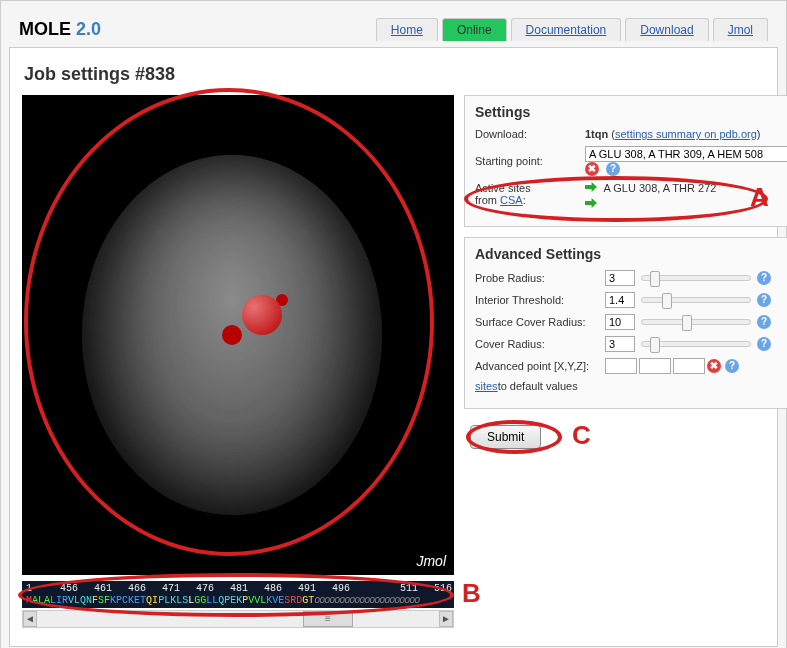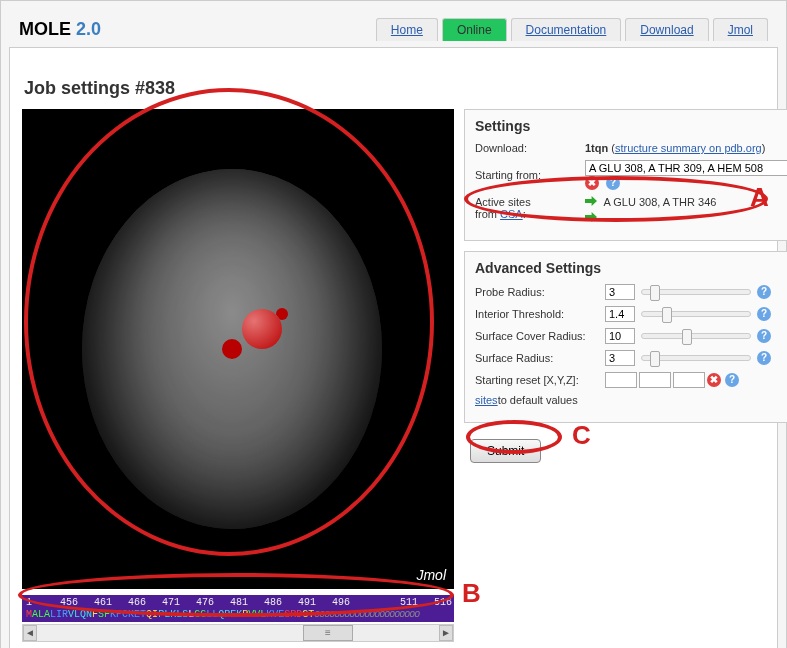--- a/index.html
+++ b/index.html
@@ -48,21 +48,21 @@
   }
   
   .content {
     background: #fff;
     margin: 0 8px 10px 8px;
     border: 1px solid #ccc;
     padding: 12px 12px 18px 12px;
     min-height: 590px;
     position: relative;
   }
-  h1.jobtitle { font-size: 18px; margin: 18px 0 10px 2px; font-weight: bold; }
+  h1.jobtitle { font-size: 18px; margin: 4px 0 10px 2px; font-weight: bold; }
   .cols { display: flex; }
   .left { width: 432px; margin-right: 10px; position: relative; }
   .right { flex: 1; }
   
   .viewer {
     width: 432px; height: 480px;
     background: #000;
     position: relative;
     overflow: hidden;
   }
@@ -80,21 +80,21 @@
   }
   .molecule::before {
     width: 40px; height: 40px; left: 160px; top: 140px;
     background: radial-gradient(circle at 30% 30%, #ff8080, #cc0000);
     box-shadow: -30px 20px 0 -10px #cc0000, 20px -15px 0 -14px #cc0000;
   }
   .jmol-label { position: absolute; right: 8px; bottom: 6px; color: #fff; font-style: italic; font-size: 14px; }
   
   .seq-strip {
     width: 432px; margin-top: 6px;
-    background: #4c1d95; color: #fff;
+    background: #0f172a; color: #fff;
     font-family: "Courier New", monospace;
     font-size: 10px;
     padding: 2px 4px;
     white-space: nowrap; overflow: hidden;
     position: relative;
   }
   .seq-nums span { display:inline-block; width:34px; text-align:left; color:#eee; }
   .seq-res { margin-top:1px; }
   .seq-res span.r { color:#ff4040; }
   .seq-res span.g { color:#40ff40; }
@@ -214,42 +214,42 @@
 
       <div class="right">
         
         <div class="panel">
           <h3>Settings</h3>
 
           <div class="row">
             <div class="lbl">Download:</div>
             <div class="val">
               <b>1tqn</b>
-              (<a href="#" class="link">structure summary on pdb.org</a>)
+              (<a href="#" class="link">settings summary on pdb.org</a>)
             </div>
           </div>
 
           <div class="row">
-            <div class="lbl">Starting from:</div>
+            <div class="lbl">Starting point:</div>
             <div class="val">
               <input type="text" value="A GLU 308, A THR 309, A HEM 508" style="">
               <span class="icon-del">✖</span>
               <span class="icon-help">?</span>
             </div>
           </div>
 
           <div class="row" style="align-items:flex-start">
             <div class="lbl">
               <span>Active sites</span><br>
               <span>from </span><a href="#" class="link">CSA</a><span>:</span>
             </div>
             <div class="val">
               <div style="margin-bottom:4px; cursor:pointer">
                 <span class="arrow-green"></span>
-                <span>A GLU 308, A THR 346</span>
+                <span>A GLU 308, A THR 272</span>
               </div>
               <div style="cursor:pointer">
                 <span class="arrow-green"></span>
               </div>
             </div>
           </div>
         </div>
 
         
         <div class="panel">
@@ -277,30 +277,30 @@
           <div class="row">
             <div class="lbl" style="width:130px">Surface Cover Radius:</div>
             <input class="num" type="text" value="10" style="">
             <span class="slider">
                 <span class="thumb" style="left:40px"></span>
               </span>
             <span class="icon-help">?</span>
           </div>
 
           <div class="row">
-            <div class="lbl" style="width:130px">Surface Radius:</div>
+            <div class="lbl" style="width:130px">Cover Radius:</div>
             <input class="num" type="text" value="3" style="">
             <span class="slider">
                 <span class="thumb" style="left:8px"></span>
               </span>
             <span class="icon-help">?</span>
           </div>
 
           <div class="row">
-            <div class="lbl" style="width:130px">Starting reset [X,Y,Z]:</div>
+            <div class="lbl" style="width:130px">Advanced point [X,Y,Z]:</div>
             <input class="coord" type="text" style="">
             <input class="coord" type="text" style="">
             <input class="coord" type="text" style="">
             <span class="icon-del">✖</span>
             <span class="icon-help">?</span>
           </div>
 
           <div class="row">
             <a href="#" class="link">sites</a>
             <span> to default values</span>

